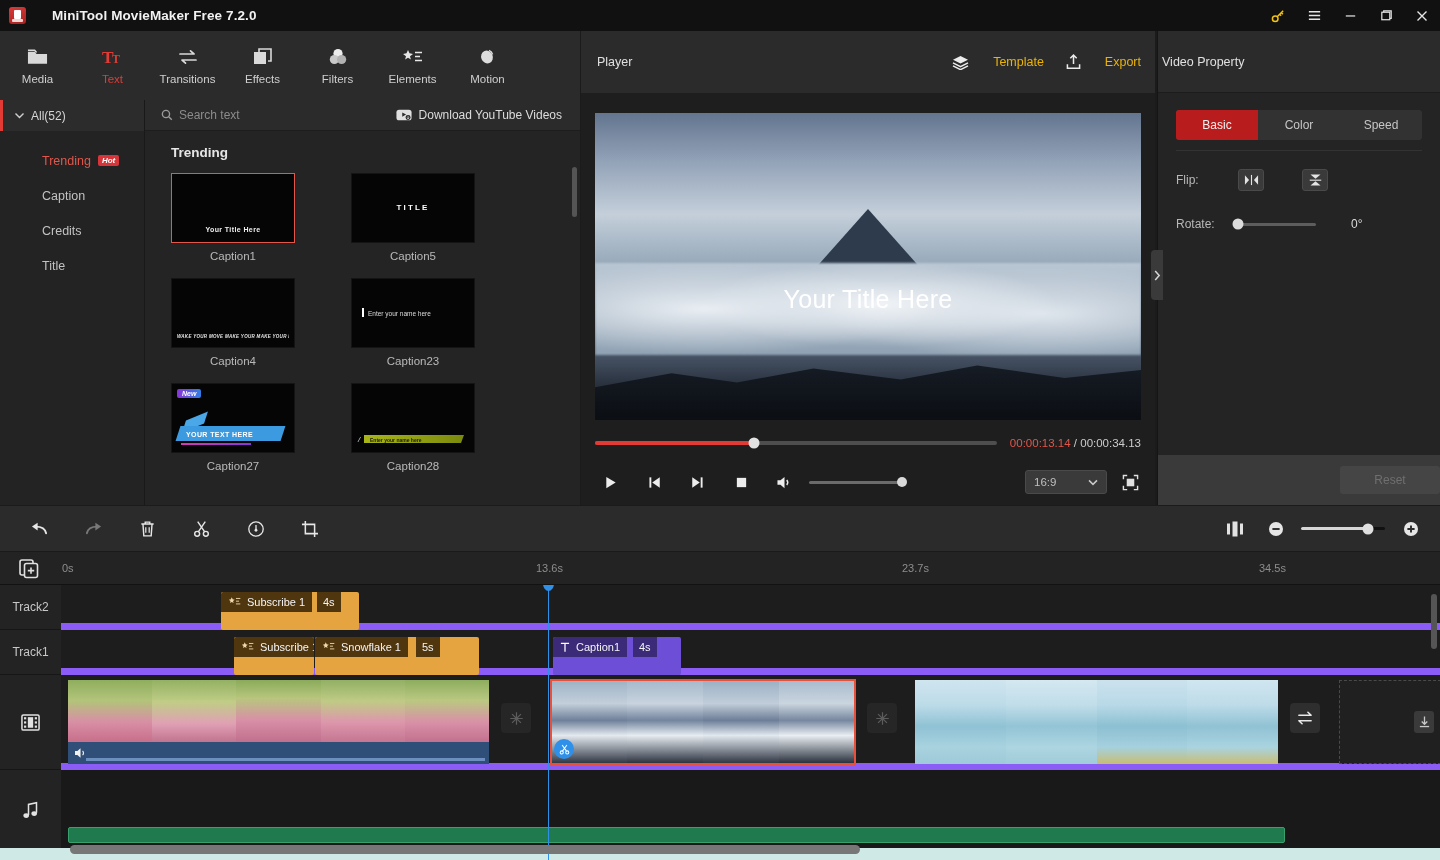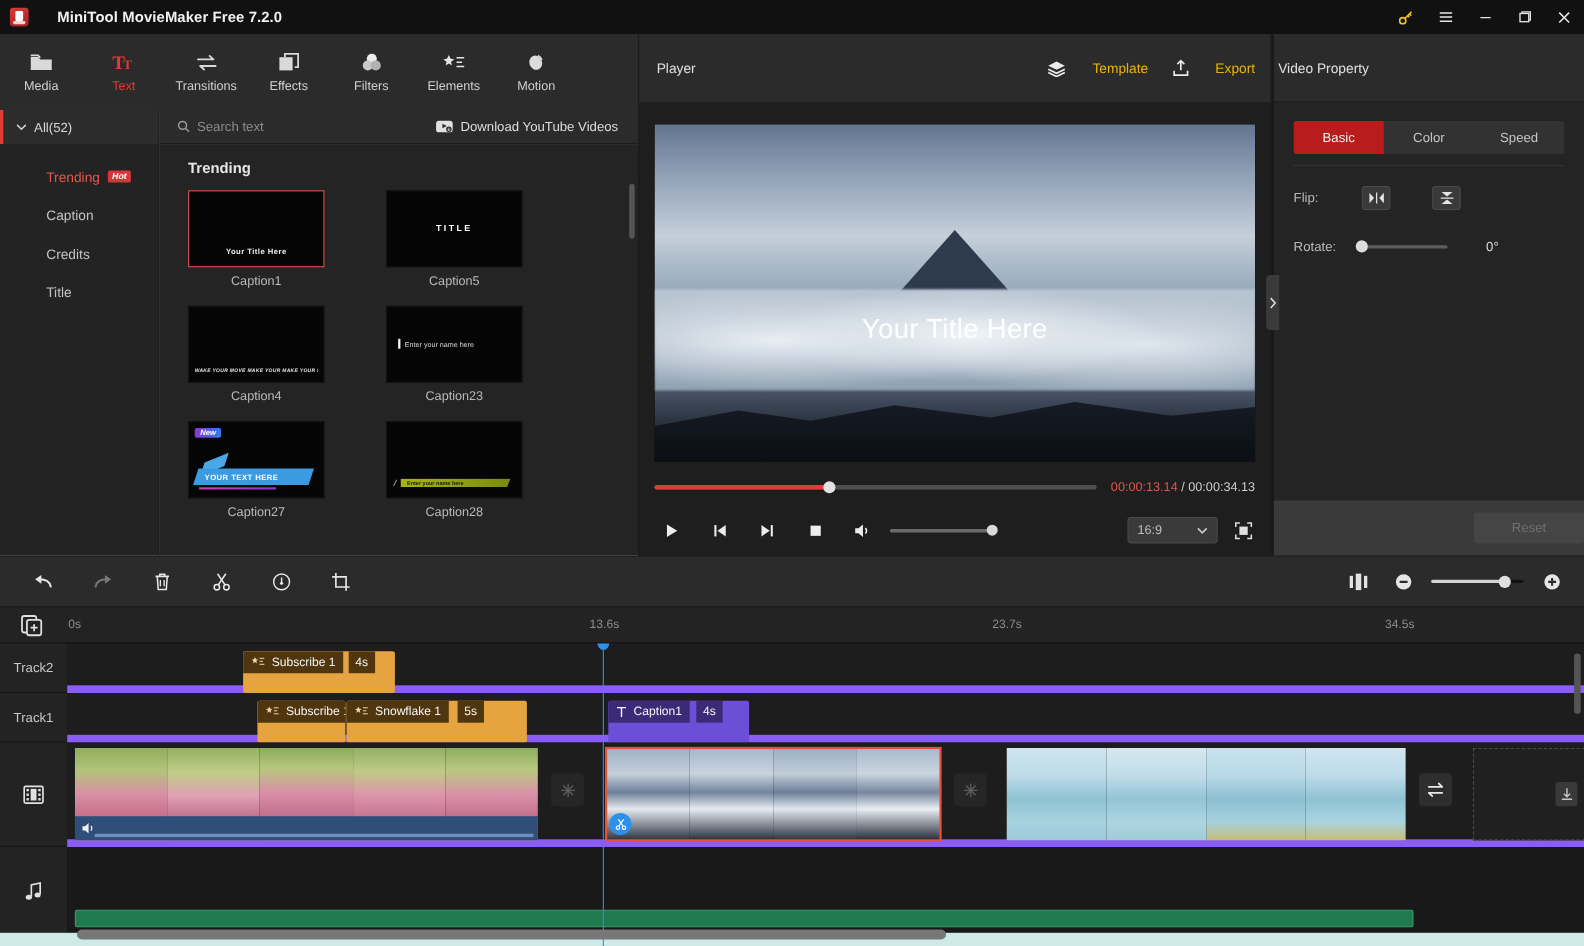--- a/index.html
+++ b/index.html
@@ -50,21 +50,21 @@
     align-items: center; justify-content: center; gap: 6px; cursor: pointer;
     color: #cfcfcf;
   }
   .mod .mlabel { font-size: 11.5px; }
   .mod.active { color: #e23b35; }
   .mod .micon { height: 20px; display:flex; align-items:center; justify-content:center; }
 
   
   .libwrap {
     position: absolute; left: 0; top: 100px; width: 580px; height: 405px;
-    background: #a3a3a3; display: flex;
+    background: #15803d; display: flex;
   }
   .cats {
     width: 145px; height: 405px; background: #232323; border-right: 1px solid #191919;
   }
   .cat-all {
     height: 31px; display: flex; align-items: center; gap: 7px;
     padding-left: 12px; font-size: 12px; color: #d6d6d6;
     background: #2c2c2c; border-left: 3px solid #e23b35; cursor: pointer;
   }
   .cat-list { padding-top: 12px; }

